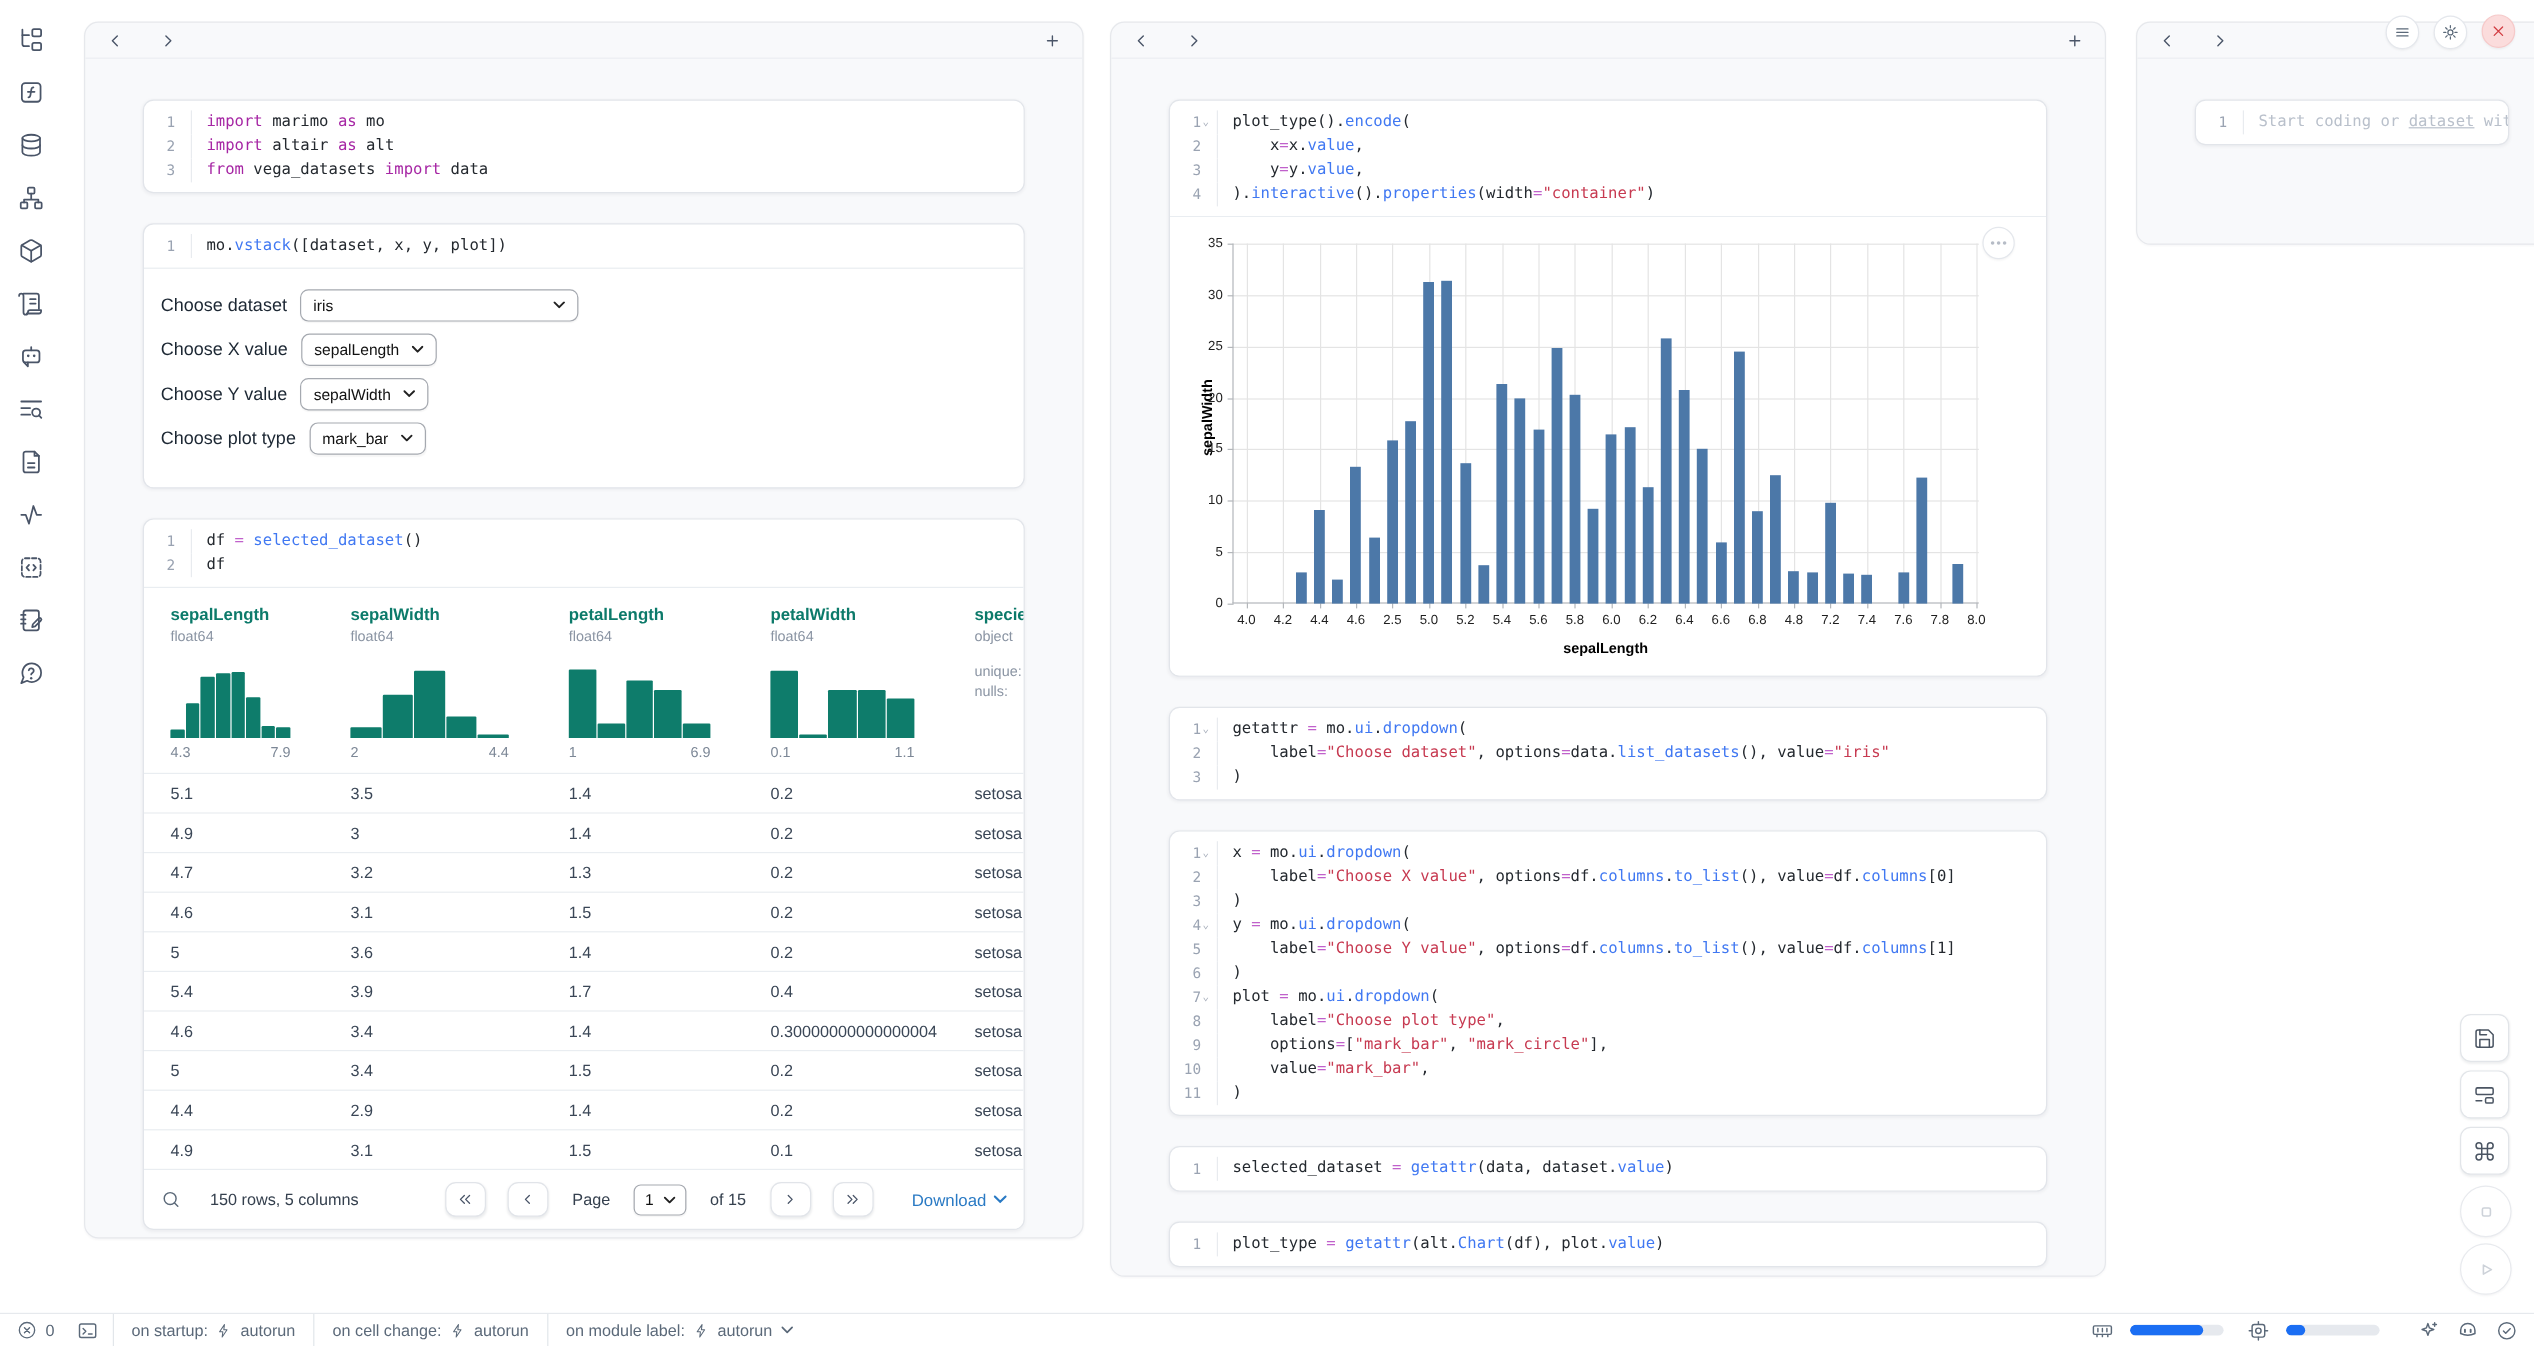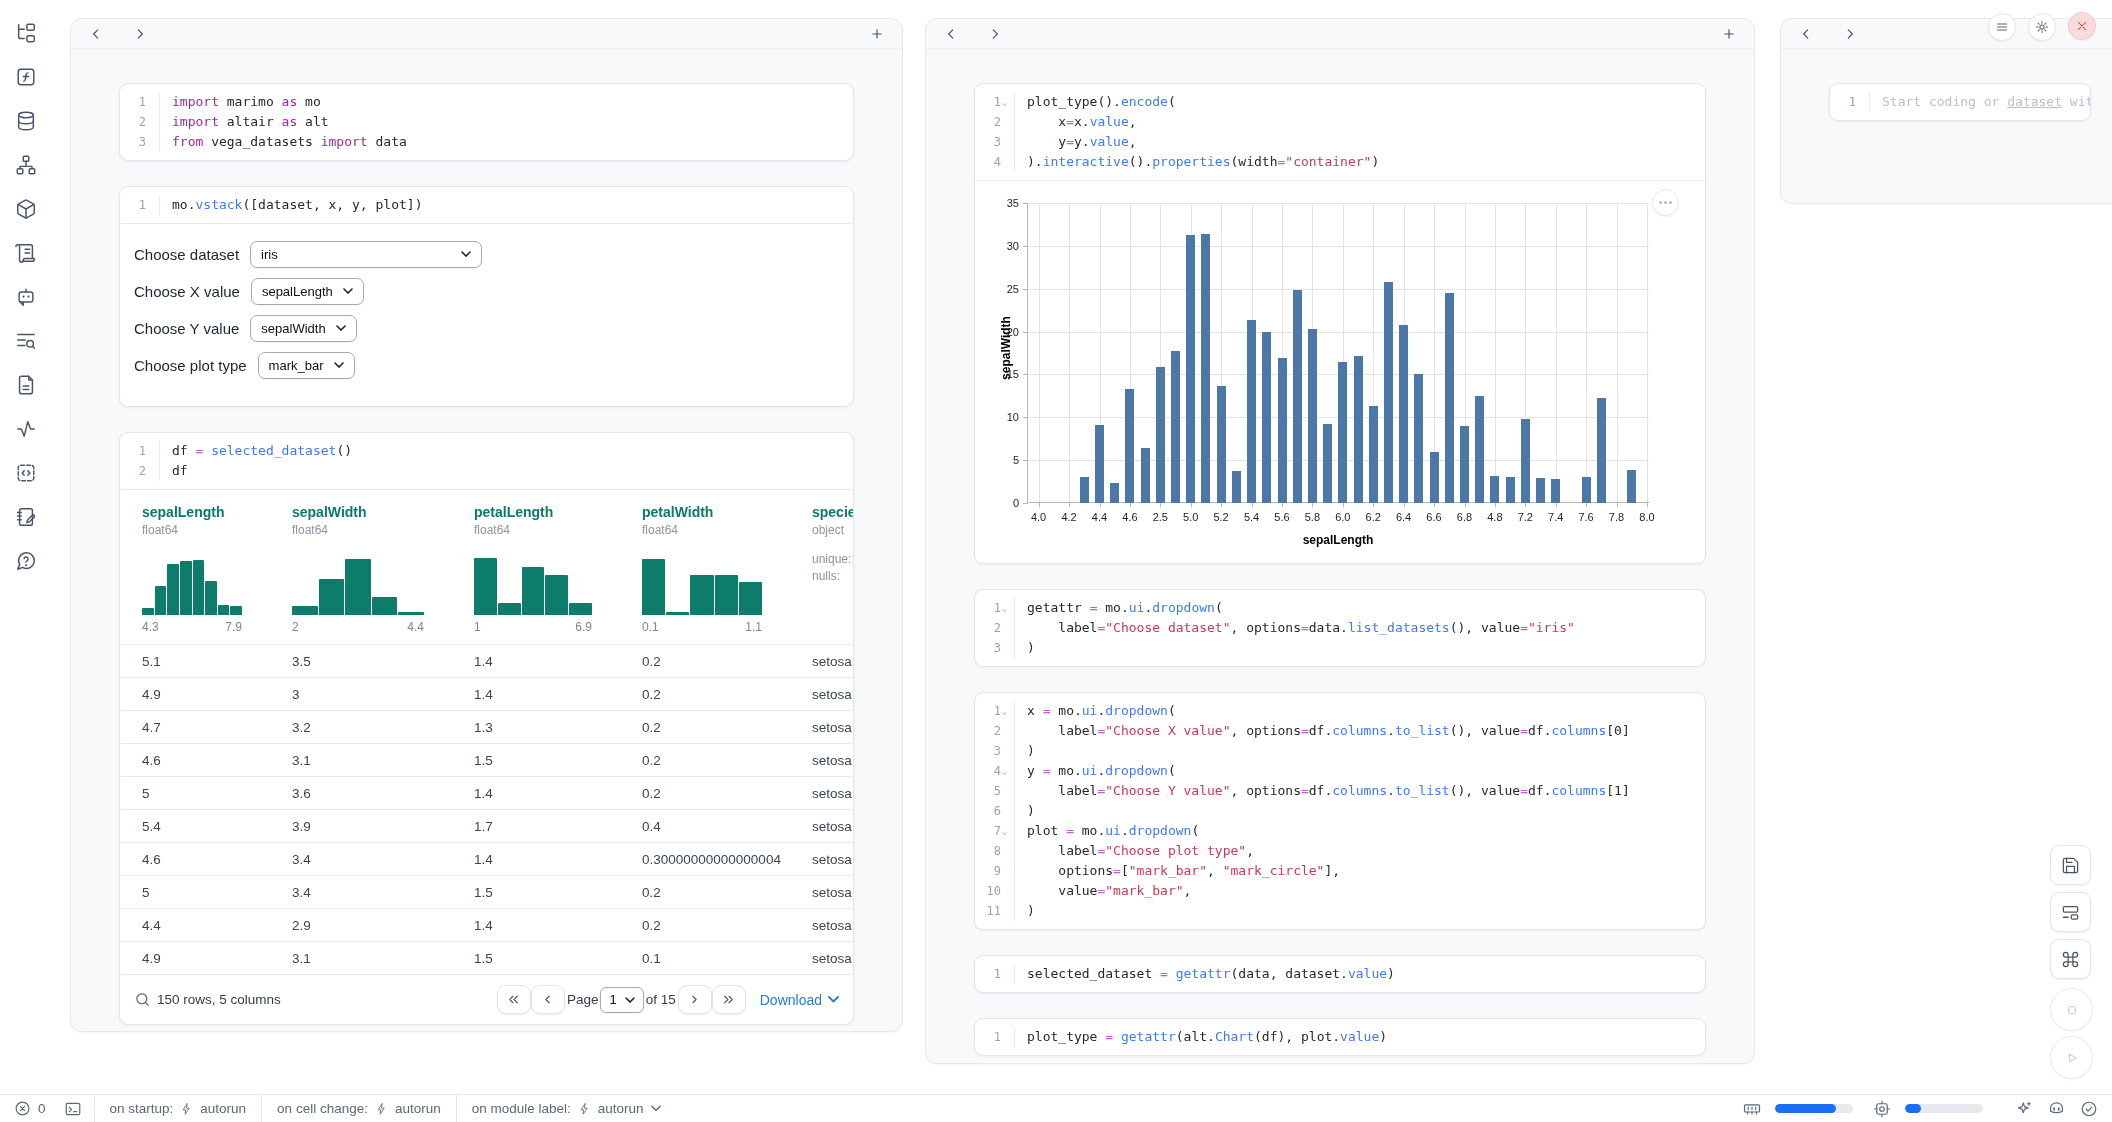--- a/index.html
+++ b/index.html
@@ -42,21 +42,21 @@
   .thead{padding:14px 0 10px;border-top:1px solid #e9edf1}
   .cname{font-size:14px;font-weight:700;color:#0c7a6a;margin-bottom:3px}
   .cdtype{font-size:12px;color:#8a94a3;margin-bottom:12px}
   .cmeta{font-size:12px;color:#8a94a3;line-height:17px;margin-top:14px}
   .hist{display:flex;align-items:flex-end;gap:1px;height:66px;margin-right:28px}
   .hist i{flex:1;background:#0e7c6b;border-radius:1px 1px 0 0}
   .minmax{display:flex;justify-content:space-between;margin:5px 28px 0 0;font-size:12px;color:#7c8796}
   .trow{height:33px;align-items:center;border-top:1px solid #e9edf1;font-size:13.5px;color:#3a4656}
   .trow .td{display:flex;align-items:center;height:100%}
   
-  .tfoot{display:flex;align-items:center;border-top:1px solid #e9edf1;height:50px;padding:0 14px;gap:0}
+  .tfoot{display:flex;align-items:center;border-top:1px solid #e9edf1;height:50px;padding:0 14px;gap:18px}
   .tfoot .sum{font-size:13.5px;color:#35404e;margin-left:6px}
   .tfoot .sp{flex:1}
   .pgbtn{width:34px;height:29px;background:#fff;border:1px solid #e1e4e9;border-radius:9px;box-shadow:0 1px 2px rgba(16,24,40,.08);display:flex;align-items:center;justify-content:center;cursor:pointer}
   .pgbtn svg{width:13px;height:13px;stroke:#4a5568;fill:none;stroke-width:2;stroke-linecap:round;stroke-linejoin:round}
   .pglabel{font-size:13.5px;color:#35404e;margin:0 2px}
   .sel.pg{height:26px;padding:0 8px;gap:8px;border-radius:6px}
   .dl{display:flex;align-items:center;gap:6px;color:#2a7ac4;font-size:14px;cursor:pointer;margin-left:14px}
   .dl svg{width:11px;height:7px;stroke:#2a7ac4;fill:none;stroke-width:1.8;stroke-linecap:round}
   .searchi svg{width:17px;height:17px;stroke:#5b6979;fill:none;stroke-width:1.7;stroke-linecap:round}
   

